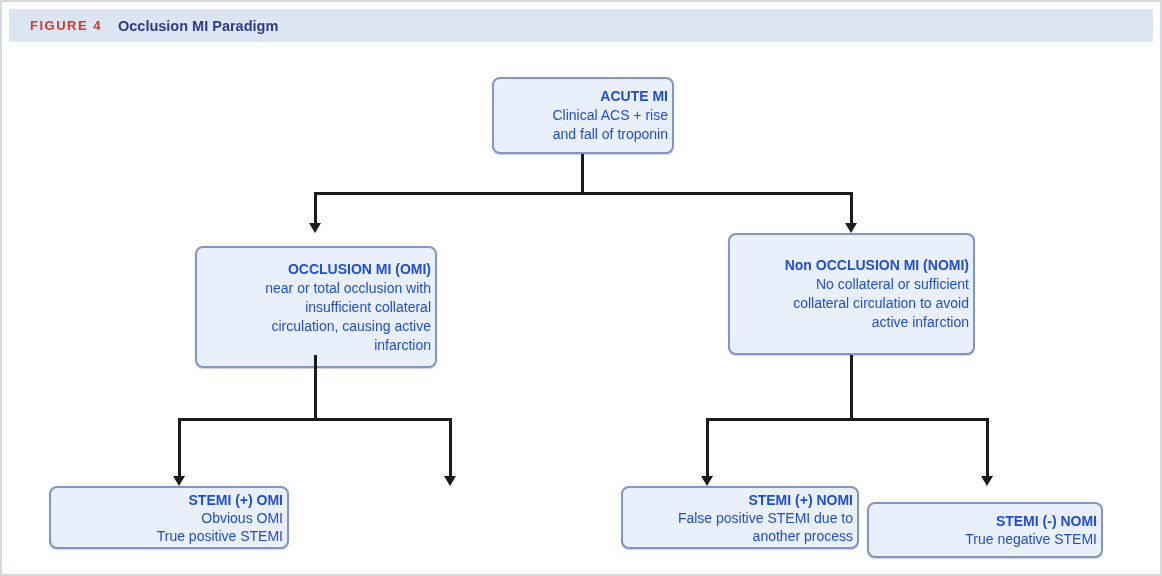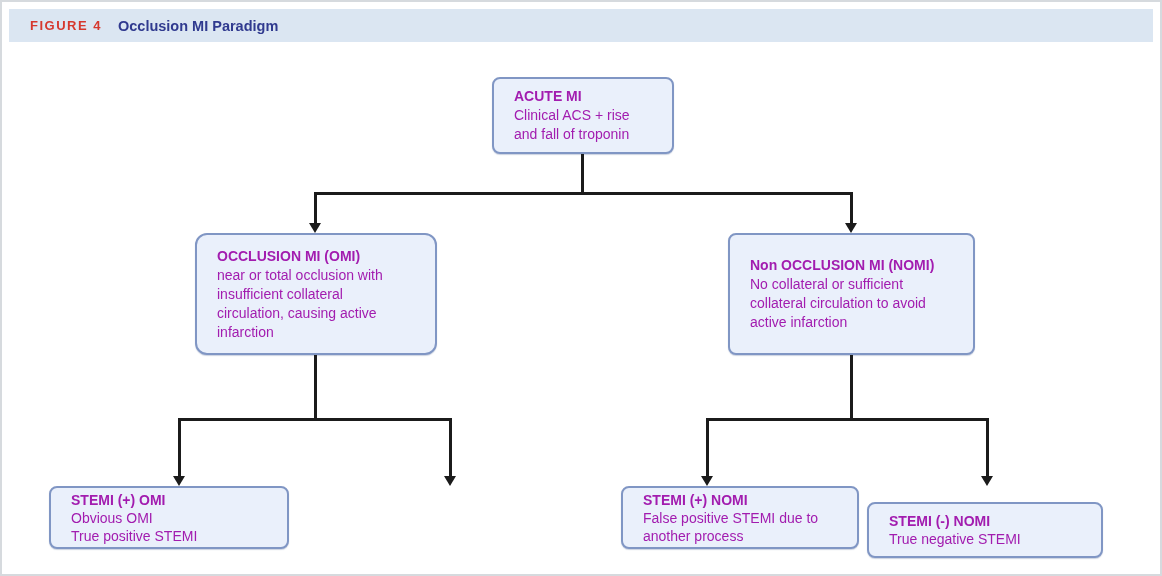--- a/index.html
+++ b/index.html
@@ -27,25 +27,25 @@
     color:var(--figure-title-color,#303a8f);
     font-weight:bold; font-size:14.5px;
     margin-left:16px;
   }
   .node {
     position:absolute;
     background:var(--node-fill,#eaf0fb);
     border:2px solid var(--node-border,#8096c4);
     border-radius:8px;
     display:flex; flex-direction:column; justify-content:center;
-    text-align:left;
-    color:#a21caf;
+    text-align:right;
+    color:#1d4ed8;
     font-size:14px; line-height:19px;
     box-shadow:0 1px 1px rgba(110,130,170,0.35);
-    padding:2px 20px;
+    padding:2px 4px;
   }
   .node-title { font-weight:bold; }
   .node.small { line-height:18px; }
   .vline, .hline { position:absolute; background:var(--line-color,#1b1b1b); }
   .vline { width:3px; }
   .hline { height:3px; }
   .arrow-down {
     position:absolute; width:0; height:0;
     border-left:6.5px solid transparent;
     border-right:6.5px solid transparent;
@@ -68,21 +68,21 @@
     <div class="node-line">and fall of troponin</div>
   </div>
 
   <div class="vline" style="left:579px; top:152px; height:40px;"></div>
   <div class="hline" style="left:312px; top:190px; width:539px;"></div>
   <div class="vline" style="left:312px; top:190px; height:32px;"></div>
   <div class="arrow-down" style="left:307px; top:221px;"></div>
   <div class="vline" style="left:848px; top:190px; height:32px;"></div>
   <div class="arrow-down" style="left:843px; top:221px;"></div>
 
-  <div class="node" style="left:193px; top:231px; width:242px; height:122px;border-radius:12px;">
+  <div class="node" style="left:193px; top:244px; width:242px; height:122px;">
     <div class="node-title">OCCLUSION MI (OMI)</div>
     <div class="node-line">near or total occlusion with</div>
     <div class="node-line">insufficient collateral</div>
     <div class="node-line">circulation, causing active</div>
     <div class="node-line">infarction</div>
   </div>
 
   <div class="node" style="left:726px; top:231px; width:247px; height:122px;">
     <div class="node-title">Non OCCLUSION MI (NOMI)</div>
     <div class="node-line">No collateral or sufficient</div>

